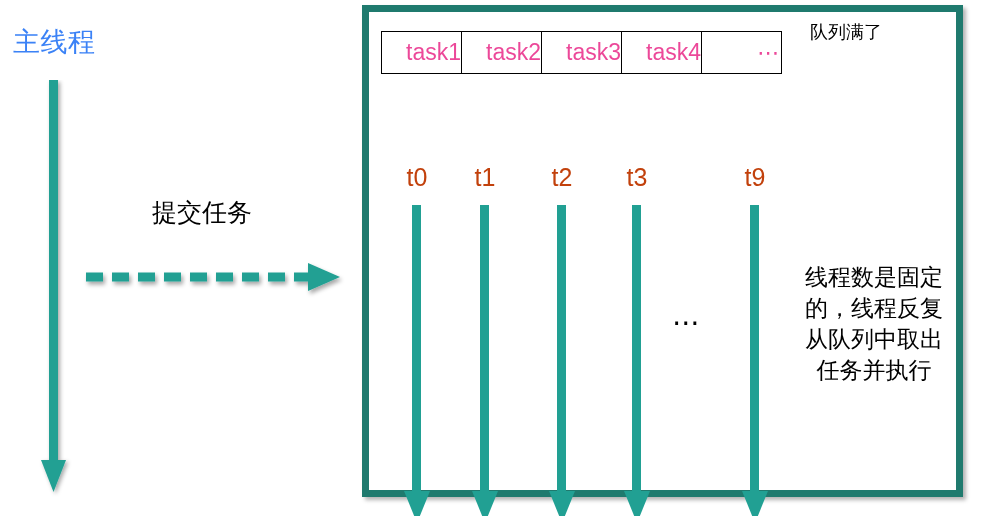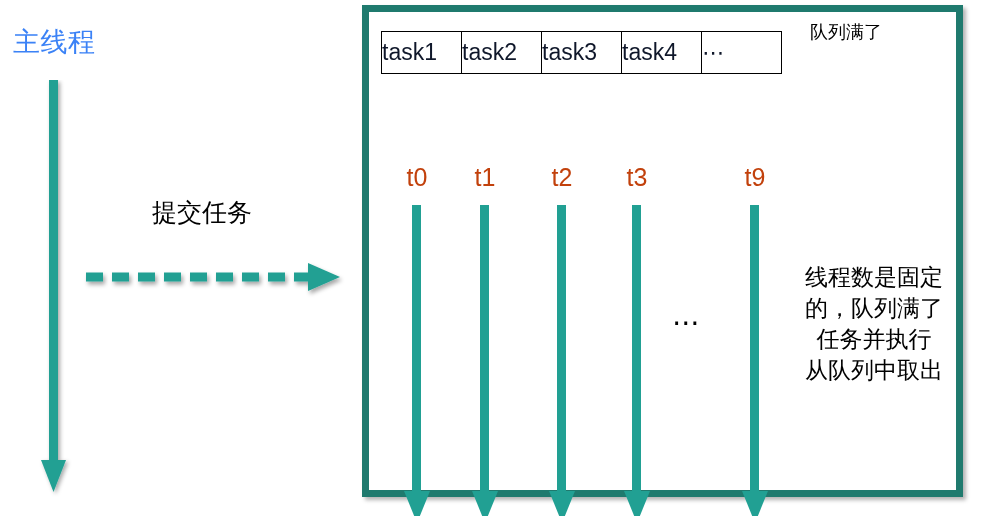--- a/index.html
+++ b/index.html
@@ -43,22 +43,22 @@
 
   
   .queue-table{
     position:absolute;left:381px;top:31px;
     border-collapse:collapse;
     background:#ffffff;
   }
   .queue-table td{
     width:79px;height:41px;
     border:1px solid #000000;
-    text-align:left;vertical-align:middle;
-    font-size:23px;color:#0f172a;
+    text-align:right;vertical-align:middle;
+    font-size:23px;color:#ec4899;
     padding:0;
   }
   .queue-table td.ellipsis-cell{font-size:22px;letter-spacing:2px;}
 
   .queue-full-label{
     position:absolute;left:810px;top:20px;
     font-size:18px;color:#000000;white-space:nowrap;
   }
 
   
@@ -186,18 +186,18 @@
         <rect x="12" y="0" width="9" height="290" fill="#21A093"></rect>
         <polygon points="4,286 30,286 17,318" fill="#21A093"></polygon>
       </svg>
     </span>
   </div>
 
   <div class="worker-ellipsis">⋯</div>
 
   <div class="pool-note">
     <span class="nline">线程数是固定</span>
-    <span class="nline">的，队列满了</span>
+    <span class="nline">的，线程反复</span>
+    <span class="nline">从队列中取出</span>
     <span class="nline">任务并执行</span>
-    <span class="nline">从队列中取出</span>
   </div>
 
 </div>
 
 </body></html>

